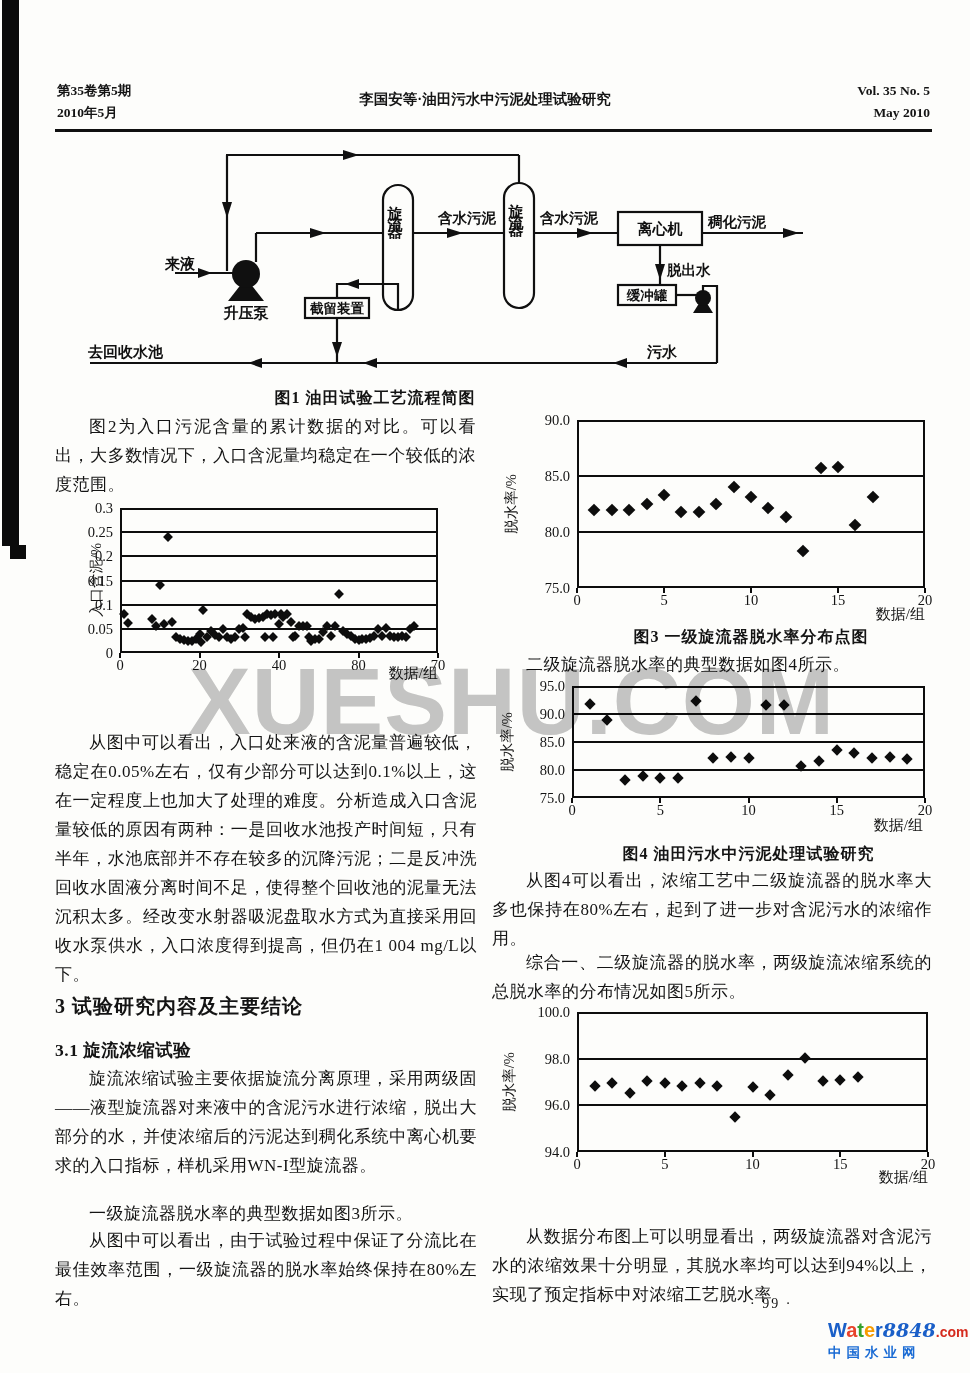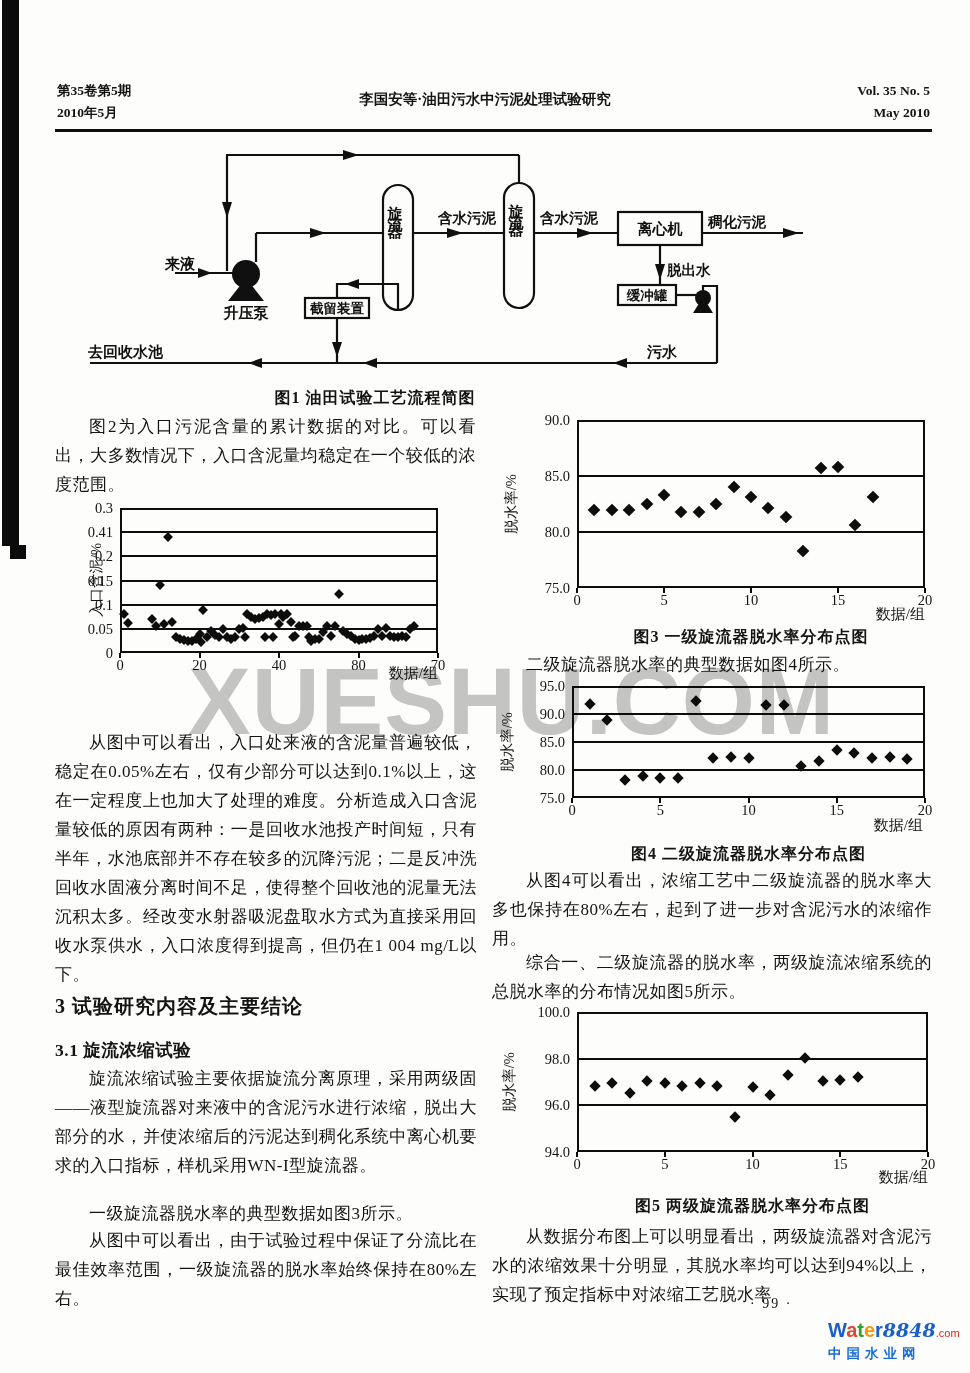--- a/index.html
+++ b/index.html
@@ -38,21 +38,21 @@
               letter-spacing:9px;font-family:"Liberation Serif",serif;color:#101010}
   
   .watermark{left:188px;top:648px;font-family:"Liberation Sans",sans-serif;font-weight:bold;
              font-size:94px;color:#c6c6c6;letter-spacing:1px;mix-blend-mode:multiply;
              pointer-events:none;z-index:40;white-space:nowrap}
   
   .pagenum{font-size:14px;letter-spacing:2px;text-align:left}
   .logo{font-family:"Liberation Sans",sans-serif;text-align:left;line-height:17px}
   .logo .word{font-weight:bold;font-size:20px;letter-spacing:0}
   .logo .num{font-family:"DejaVu Serif",serif;font-style:italic;font-weight:bold;font-size:19px}
-  .logo .tld{font-size:11px;font-weight:normal}
+  .logo .tld{font-size:14px;font-weight:bold}
   .logo .sub{font-weight:bold;font-size:13.5px;letter-spacing:5px;margin-top:3px}
 </style>
 </head>
 <body>
 
 <div class="abs scan-bar"></div>
 <div class="abs scan-nub"></div>
 
 <div class="abs hdr-small" style="left:57px;top:80px">
   <div>第35卷第5期</div>
@@ -141,21 +141,21 @@
     <div class="grid" style="left: 60px; width: 318px; top: 129.833px;"></div>
     <div class="grid" style="left: 60px; width: 318px; top: 105.667px;"></div>
     <div class="grid" style="left: 60px; width: 318px; top: 81.5px;"></div>
     <div class="grid" style="left: 60px; width: 318px; top: 57.3333px;"></div>
     <div class="grid" style="left: 60px; width: 318px; top: 33.1667px;"></div>
     <div class="ytick" style="left: 0px; width: 53px; top: 155px;">0</div>
     <div class="ytick" style="left: 0px; width: 53px; top: 130.833px;">0.05</div>
     <div class="ytick" style="left: 0px; width: 53px; top: 106.667px;">0.1</div>
     <div class="ytick" style="left: 0px; width: 53px; top: 82.5px;">0.15</div>
     <div class="ytick" style="left: 0px; width: 53px; top: 58.3333px;">0.2</div>
-    <div class="ytick" style="left: 0px; width: 53px; top: 34.1667px;">0.41</div>
+    <div class="ytick" style="left: 0px; width: 53px; top: 34.1667px;">0.25</div>
     <div class="ytick" style="left: 0px; width: 53px; top: 10px;">0.3</div>
     <div class="xtick" style="left: 60px; top: 159px;">0</div>
     <div class="tm" style="left: 59px; top: 155px;"></div>
     <div class="xtick" style="left: 139.5px; top: 159px;">20</div>
     <div class="tm" style="left: 138.5px; top: 155px;"></div>
     <div class="xtick" style="left: 219px; top: 159px;">40</div>
     <div class="tm" style="left: 218px; top: 155px;"></div>
     <div class="xtick" style="left: 298.5px; top: 159px;">80</div>
     <div class="tm" style="left: 297.5px; top: 155px;"></div>
     <div class="xtick" style="left: 378px; top: 159px;">70</div>
@@ -283,21 +283,21 @@
     <div class="pt" style="left: 343px; top: 54.04px; width: 9px; height: 9px;"></div>
     <div class="pt" style="left: 360.4px; top: 112.28px; width: 9px; height: 9px;"></div>
     <div class="pt" style="left: 377.8px; top: 84.28px; width: 9px; height: 9px;"></div>
   </div>
 
 <div class="abs para" style="left:492px;top:650px;width:440px">二级旋流器脱水率的典型数据如图4所示。</div>
 
 <div class="chart" style="left:495px;top:678px;width:440px;height:180px">
   <div class="ylab" style="left:12px;top:64px">脱水率/%</div>
   <div class="xlab" style="left:288px;top:138px;width:140px">数据/组</div>
-  <div class="caption" style="left:77px;top:166px;width:353px">图4  二级旋流器脱水率分布点图</div>
+  <div class="caption" style="left:77px;top:166px;width:353px">图4  油田污水中污泥处理试验研究</div>
 <div class="frame" style="left: 77px; top: 8px; width: 353px; height: 112px;"></div>
     <div class="grid" style="left: 77px; width: 353px; top: 91px;"></div>
     <div class="grid" style="left: 77px; width: 353px; top: 63px;"></div>
     <div class="grid" style="left: 77px; width: 353px; top: 35px;"></div>
     <div class="ytick" style="left: 0px; width: 70px; top: 120px;">75.0</div>
     <div class="ytick" style="left: 0px; width: 70px; top: 92px;">80.0</div>
     <div class="ytick" style="left: 0px; width: 70px; top: 64px;">85.0</div>
     <div class="ytick" style="left: 0px; width: 70px; top: 36px;">90.0</div>
     <div class="ytick" style="left: 0px; width: 70px; top: 8px;">95.0</div>
     <div class="xtick" style="left: 77px; top: 124px;">0</div>
@@ -330,21 +330,20 @@
     <div class="pt" style="left: 394.7px; top: 79.12px; width: 8px; height: 8px;"></div>
     <div class="pt" style="left: 412.35px; top: 80.8px; width: 8px; height: 8px;"></div>
   </div>
 
 <div class="abs para" style="left:492px;top:866px;width:440px">从图4可以看出，浓缩工艺中二级旋流器的脱水率大多也保持在80%左右，起到了进一步对含泥污水的浓缩作用。</div>
 <div class="abs para" style="left:492px;top:948px;width:440px">综合一、二级旋流器的脱水率，两级旋流浓缩系统的总脱水率的分布情况如图5所示。</div>
 
 <div class="chart" style="left:495px;top:1006px;width:440px;height:205px">
   <div class="ylab" style="left:14px;top:76px">脱水率/%</div>
   <div class="xlab" style="left:293px;top:162px;width:140px">数据/组</div>
-  <div class="caption" style="left:82px;top:190px;width:351px">图5  两级旋流器脱水率分布点图</div>
 <div class="frame" style="left: 82px; top: 6px; width: 351px; height: 140px;"></div>
     <div class="grid" style="left: 82px; width: 351px; top: 98.3333px;"></div>
     <div class="grid" style="left: 82px; width: 351px; top: 51.6667px;"></div>
     <div class="ytick" style="left: 0px; width: 75px; top: 146px;">94.0</div>
     <div class="ytick" style="left: 0px; width: 75px; top: 99.3333px;">96.0</div>
     <div class="ytick" style="left: 0px; width: 75px; top: 52.6667px;">98.0</div>
     <div class="ytick" style="left: 0px; width: 75px; top: 6px;">100.0</div>
     <div class="xtick" style="left: 82px; top: 150px;">0</div>
     <div class="tm" style="left: 81px; top: 146px;"></div>
     <div class="xtick" style="left: 169.75px; top: 150px;">5</div>

